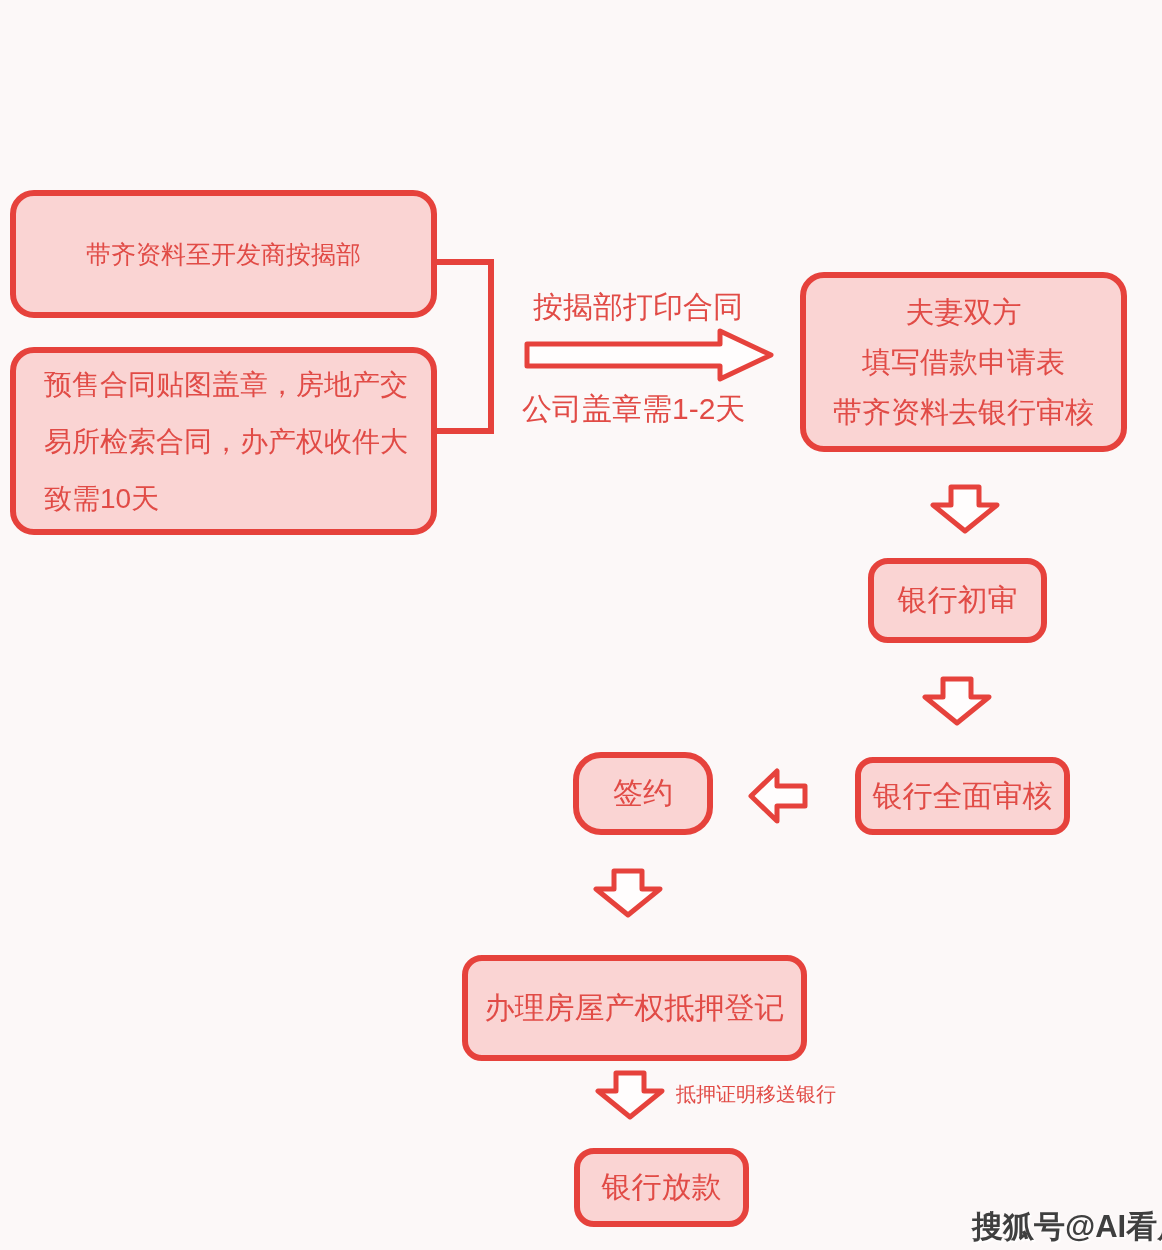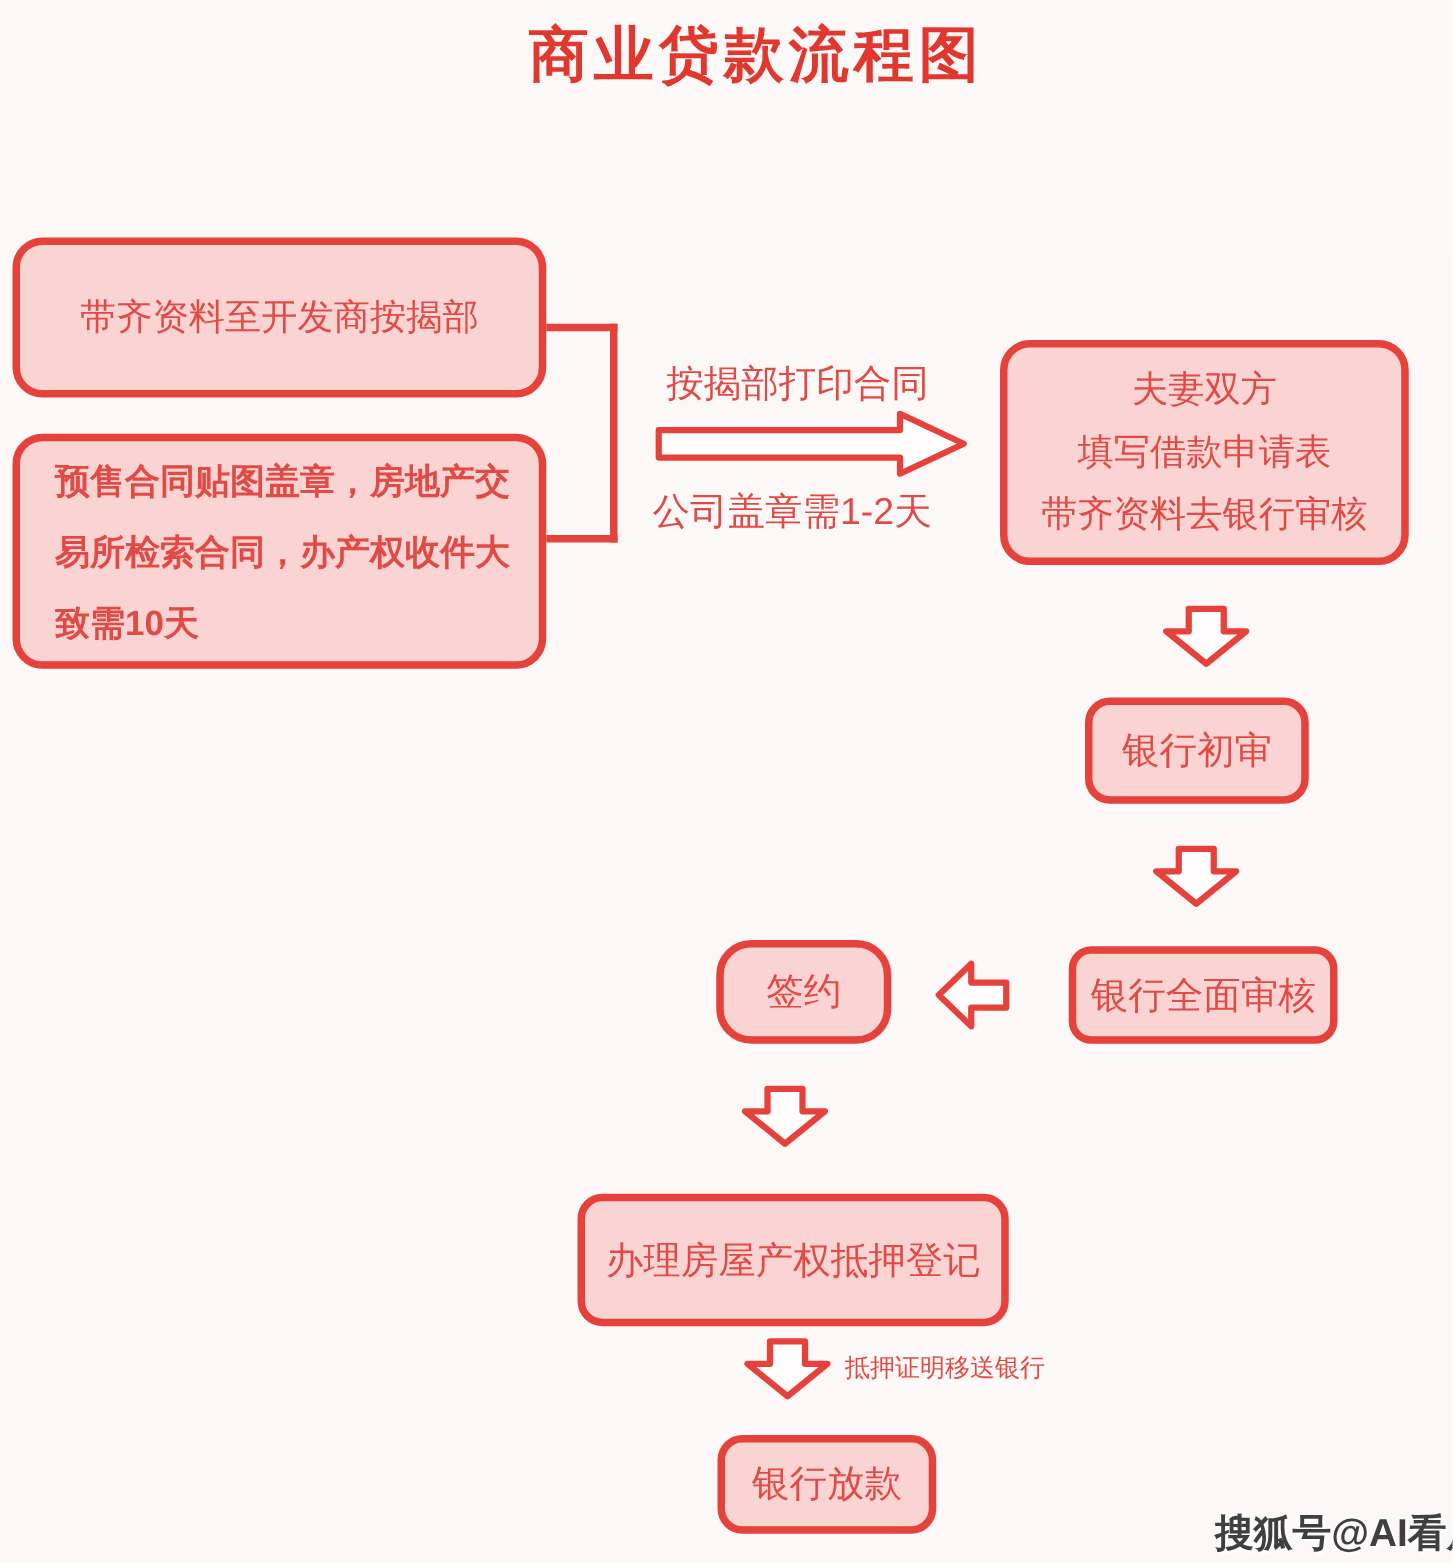--- a/index.html
+++ b/index.html
@@ -31,23 +31,23 @@
     border: 6px solid #e6423c;
     background: #fad4d3;
     border-radius: 24px;
     color: #e14b46;
     display: flex;
     flex-direction: column;
     justify-content: center;
     text-align: center;
   }
   .box .line { width: 100%; }
-  .box-apply      { left: 10px;  top: 190px;  width: 427px; height: 128px; font-size: 29px; line-height: 56px; }
+  .box-apply      { left: 10px;  top: 190px;  width: 427px; height: 128px; font-size: 25px; line-height: 56px; }
   .box-presale    { left: 10px;  top: 347px;  width: 427px; height: 188px; font-size: 28px; line-height: 57px;
-                    text-align: left; padding: 0 20px 0 28px; font-weight: bold; }
+                    text-align: left; padding: 0 20px 0 28px; }
   .box-couple     { left: 800px; top: 272px;  width: 327px; height: 180px; font-size: 29px; line-height: 50px; }
   .box-initial    { left: 868px; top: 558px;  width: 179px; height: 85px;  font-size: 30px; border-radius: 20px; }
   .box-full       { left: 855px; top: 757px;  width: 215px; height: 78px;  font-size: 30px; border-radius: 18px; }
   .box-sign       { left: 573px; top: 752px;  width: 140px; height: 83px;  font-size: 30px; border-radius: 28px; }
   .box-mortgage   { left: 462px; top: 955px;  width: 345px; height: 106px;  font-size: 30px; border-radius: 20px; }
   .box-disburse   { left: 574px; top: 1148px; width: 175px; height: 79px;  font-size: 30px; border-radius: 20px; }
   .bracket {
     position: absolute;
     left: 437px; top: 259px;
     width: 57px; height: 175px;
@@ -79,21 +79,20 @@
     color: #3f3f3f;
     text-shadow: 2px 2px 1px rgba(255,255,255,0.85);
     white-space: nowrap;
   }
 </style>
 </head>
 <body>
 
 <div class="canvas">
 
-  <div class="title">商业贷款流程图</div>
 
   <div class="box box-apply">
     <div class="line">带齐资料至开发商按揭部</div>
   </div>
 
   <div class="box box-presale">
     <div class="line">预售合同贴图盖章，房地产交</div>
     <div class="line">易所检索合同，办产权收件大</div>
     <div class="line">致需10天</div>
   </div>

